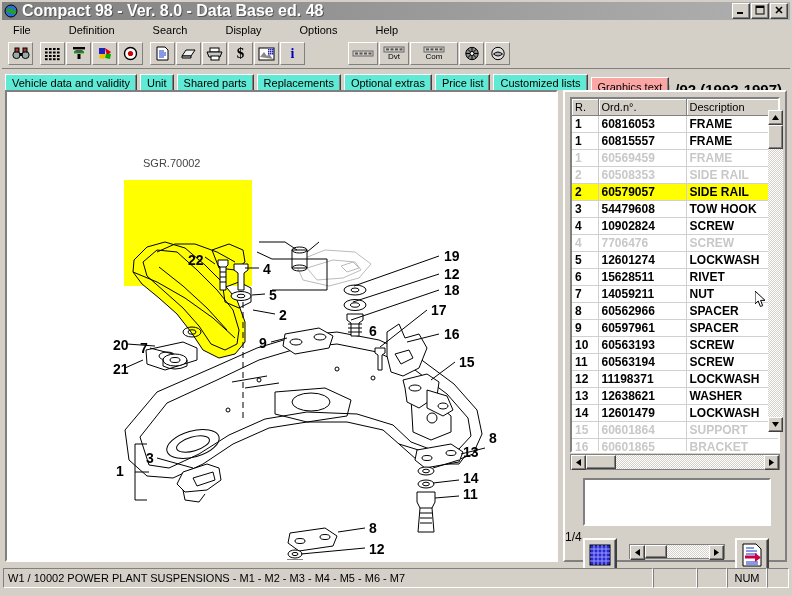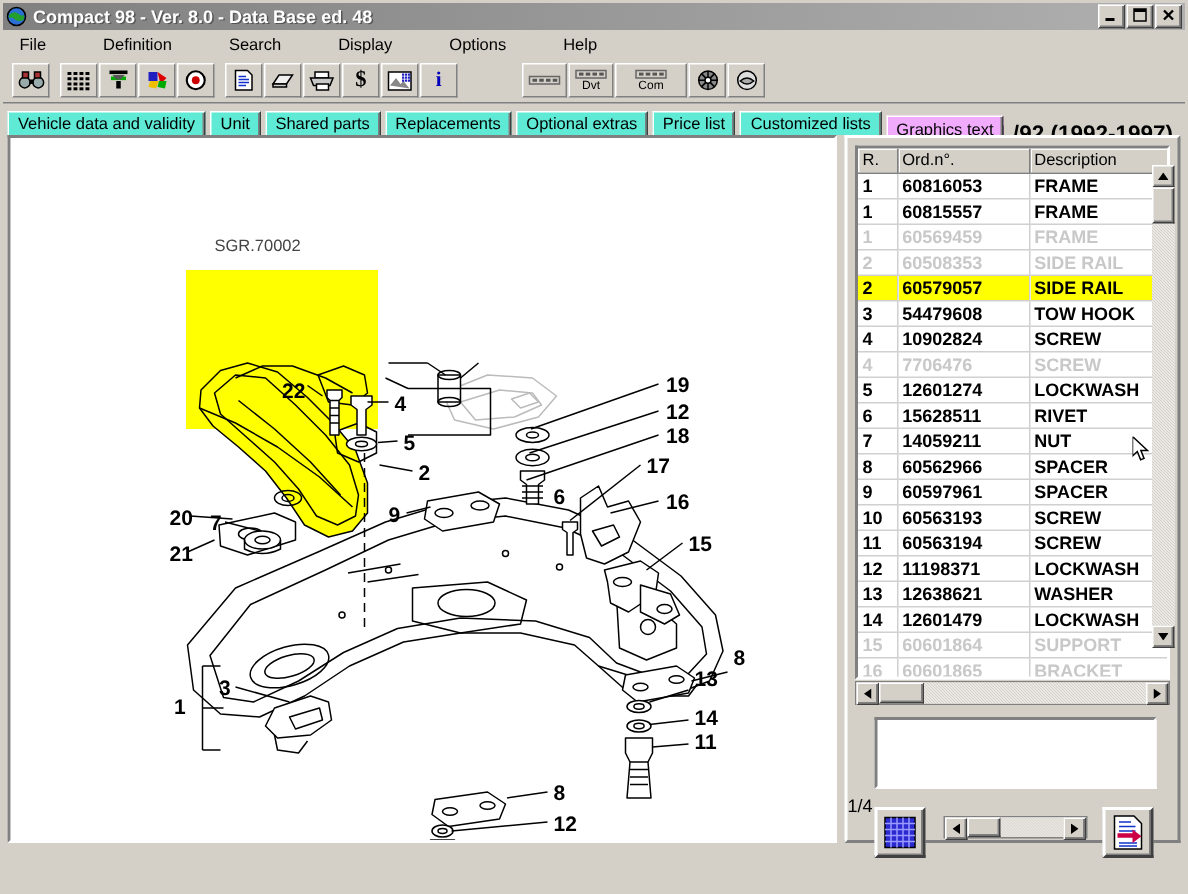--- a/index.html
+++ b/index.html
@@ -17,21 +17,21 @@
   .titlebar{
     position:absolute;left:2px;top:2px;width:788px;height:18px;
     background:linear-gradient(to right,#808080,#b0b0b0);
     display:flex;align-items:center;
   }
   .title-ico{
     width:14px;height:14px;margin-left:2px;margin-right:4px;flex:none;
     position:relative;
   }
   .title-text{
-    color:#ffffff;font-weight:bold;font-size:12px;
+    color:#ffffff;font-weight:bold;font-size:16px;
     text-shadow:1px 1px 0 #555;white-space:nowrap;
   }
   .title-btns{margin-left:auto;display:flex;gap:1px;margin-right:2px;}
   .tbtn{
     width:16px;height:14px;background:#d4d0c8;
     border:1px solid #fff;border-right-color:#404040;border-bottom-color:#404040;
     box-shadow:inset -1px -1px 0 #808080, inset 1px 1px 0 #d4d0c8;
     font-size:9px;line-height:12px;text-align:center;font-family:"DejaVu Sans",sans-serif;
     color:#000;
   }
@@ -67,21 +67,21 @@
 
   
   .tabrow{position:absolute;left:5px;top:72px;height:18px;display:flex;align-items:flex-end;}
   .tab{
     height:16px;padding:1px 6px 0 6px;margin-right:3px;
     background:#5eead4;
     border:1px solid #ffffff;border-right-color:#404040;border-bottom:none;
     box-shadow:inset -1px 0 0 #808080;
     font-size:11px;line-height:15px;white-space:nowrap;box-sizing:border-box;
   }
-  .tab.active{height:14px;line-height:17px;background:#f0abfc;position:relative;top:1px;}
+  .tab.active{height:14px;line-height:17px;background:#fca5a5;position:relative;top:1px;}
 
   
   .drawpanel{
     position:absolute;left:5px;top:90px;width:553px;height:472px;
     background:#ffffff;
     border:2px solid;
     border-color:#808080 #ffffff #ffffff #808080;
     box-sizing:border-box;overflow:hidden;
   }
   .drawpanel svg{display:block;}
@@ -764,14 +764,21 @@
       </div>
       <div class="sbtn">
         <svg width="5" height="7" viewBox="0 0 5 7">
             <path d="M0 0 L5 3.5 L0 7 Z" fill="#000"></path>
           </svg>
       </div>
     </div>
 
   </div>
 
+  <div class="statusbar">
+    <div class="spanel s1">W1 / 10002  POWER PLANT SUSPENSIONS  - M1 - M2 - M3 - M4 - M5 - M6 - M7</div>
+    <div class="spanel s2"></div>
+    <div class="spanel s3"></div>
+    <div class="spanel s4">NUM</div>
+    <div class="spanel s5"></div>
+  </div>
 
 </div>
 
 </body></html>

